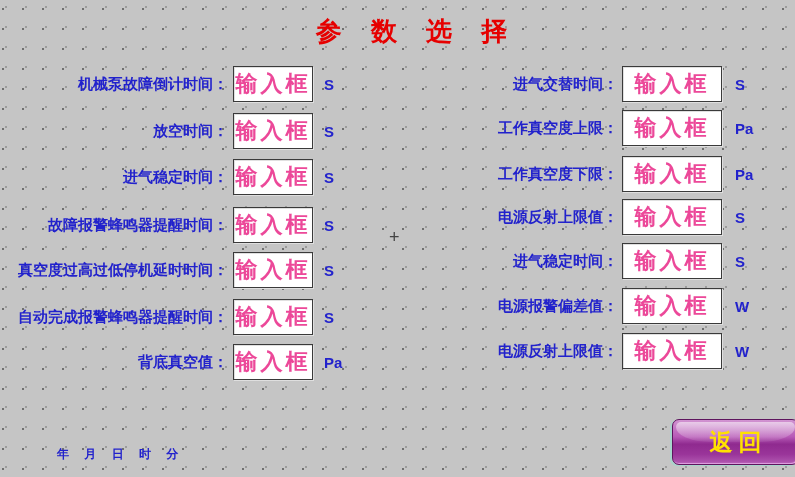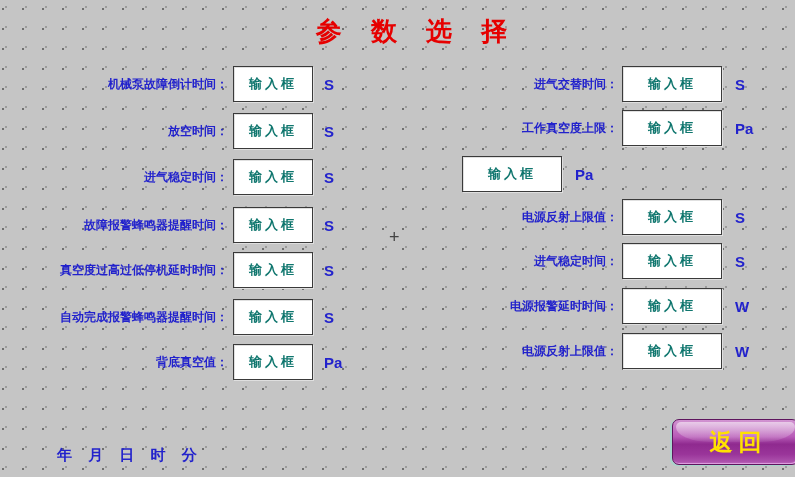--- a/index.html
+++ b/index.html
@@ -26,45 +26,45 @@
     margin-left:28px;
   }
   .row{
     position:absolute;
     display:flex;align-items:center;
     height:36px;white-space:nowrap;
   }
   .row.l{left:0;}
   .row.r{left:458px;}
   .lbl{
-    color:#2222cc;font-size:12px;font-weight:bold;
+    color:#2222cc;font-size:15px;font-weight:bold;
     text-align:right;flex:0 0 auto;
   }
   .row.l .lbl{width:228px;}
   .row.r .lbl{width:160px;}
   .ibox{
     height:34px;background:#ffffff;
     border:1px solid #3a3a3a;
     box-shadow:1px 1px 0 #dfdfdf, inset 1px 1px 0 rgba(0,0,0,0.12);
     display:flex;align-items:center;justify-content:center;
-    font-size:13px;font-weight:bold;color:#0f766e;
+    font-size:22px;font-weight:bold;color:#ec4899;
     letter-spacing:3px;
     margin-left:5px;
     cursor:text;
   }
   .row.l .ibox{width:78px;}
   .row.r .ibox{width:98px;margin-left:4px;}
   .unit{
     color:#2222cc;font-size:15px;font-weight:bold;
     margin-left:11px;
   }
   .row.r .unit{margin-left:13px;}
   .datetime{
     position:absolute;left:57px;top:446px;
-    color:#2222cc;font-size:15px;font-weight:bold;
+    color:#2222cc;font-size:12px;font-weight:bold;
     letter-spacing:6px;white-space:nowrap;
   }
   .center-marker{
     position:absolute;left:389px;top:228px;
     color:#444;font-size:18px;line-height:18px;
   }
   .back-btn{
     position:absolute;left:672px;top:419px;
     width:127px;height:46px;
     border-radius:7px;
@@ -135,35 +135,36 @@
     <span class="lbl">进气交替时间：</span>
     <div class="ibox">输入框</div>
     <span class="unit">S</span>
   </div>
   <div class="row r" style="top:110px">
     <span class="lbl">工作真空度上限：</span>
     <div class="ibox">输入框</div>
     <span class="unit">Pa</span>
   </div>
   <div class="row r" style="top:156px">
+    <span class="lbl">工作真空度下限：</span>
     <div class="ibox">输入框</div>
     <span class="unit">Pa</span>
   </div>
   <div class="row r" style="top:199px">
     <span class="lbl">电源反射上限值：</span>
     <div class="ibox">输入框</div>
     <span class="unit">S</span>
   </div>
   <div class="row r" style="top:243px">
     <span class="lbl">进气稳定时间：</span>
     <div class="ibox">输入框</div>
     <span class="unit">S</span>
   </div>
   <div class="row r" style="top:288px">
-    <span class="lbl">电源报警延时时间：</span>
+    <span class="lbl">电源报警偏差值：</span>
     <div class="ibox">输入框</div>
     <span class="unit">W</span>
   </div>
   <div class="row r" style="top:333px">
     <span class="lbl">电源反射上限值：</span>
     <div class="ibox">输入框</div>
     <span class="unit">W</span>
   </div>
 
   <div class="center-marker">+</div>

